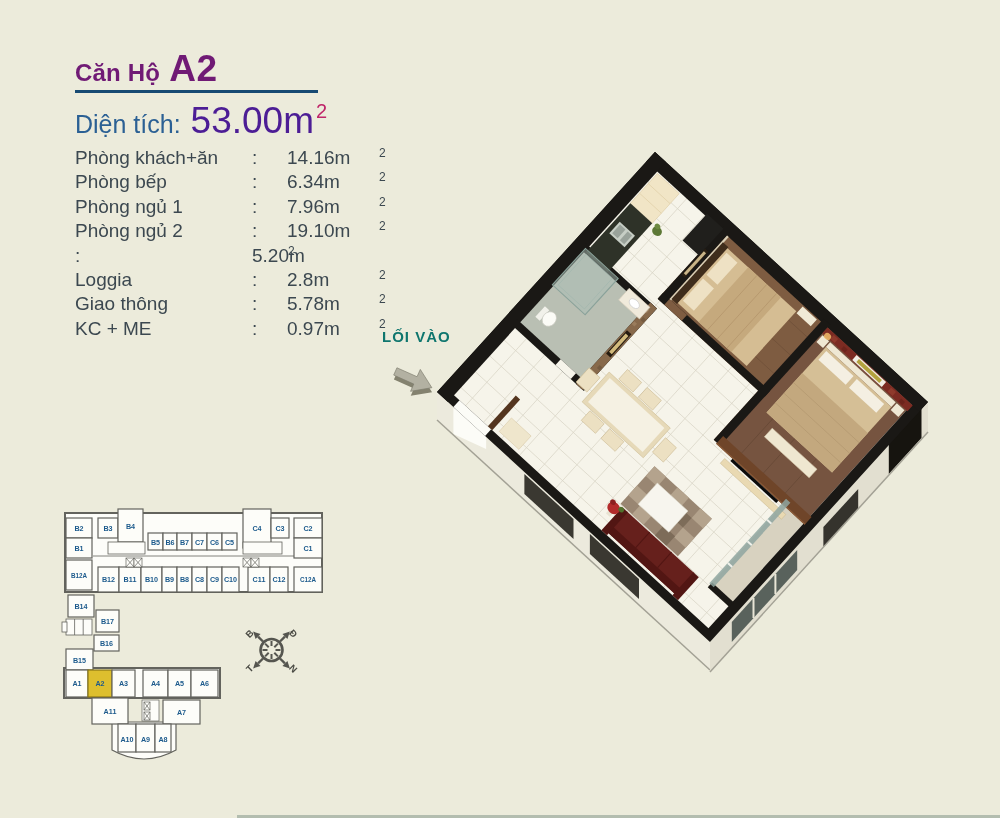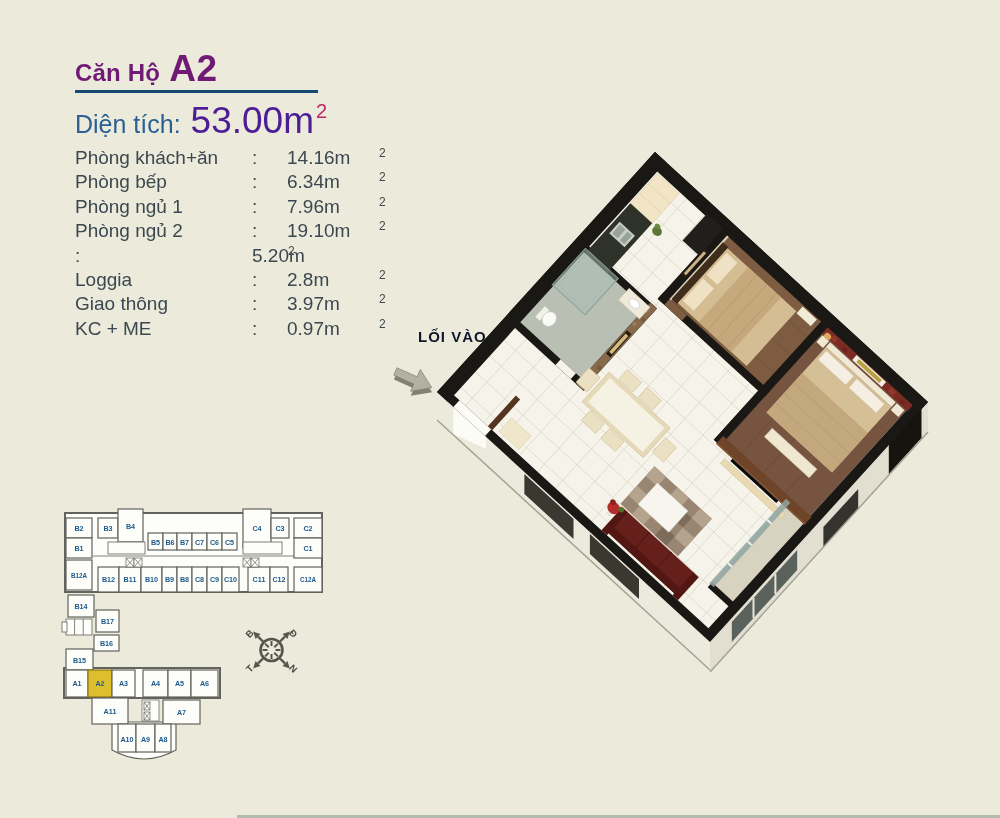--- a/index.html
+++ b/index.html
@@ -17,21 +17,21 @@
   .area-label{font-size:25px;color:#2b6094;margin-right:10px;}
   .area-value{font-size:37px;color:#4c1d95;}
   .area-sup{font-size:20px;color:#bf2569;position:relative;top:-15px;left:2px;}
   .rooms{position:absolute;left:75px;top:147px;width:240px;color:#3c4850;}
   .room-row{display:grid;grid-template-columns:152px 10px 66px 12px;align-items:baseline;height:24.4px;font-size:19px;gap:25px;}
   .room-label{white-space:nowrap;}
   .room-colon{text-align:left;}
   .room-value{text-align:left;}
   .room-sup{font-size:12px;position:relative;top:-7px;left:1px;}
   
-  .entrance-label{position:absolute;left:382px;top:328px;font-size:15px;font-weight:bold;color:#0f172a;letter-spacing:1px;margin-left:36px;}
+  .entrance-label{position:absolute;left:382px;top:328px;font-size:15px;font-weight:bold;color:#0f766e;letter-spacing:1px;}
   .entrance-arrow{position:absolute;left:392px;top:350px;}
   
   .plan3d{position:absolute;left:420px;top:118px;}
   .keyplan{position:absolute;left:55px;top:500px;}
   .kp-label{font-size:7.2px;font-weight:bold;fill:#1c5a8c;}
   .kp-label-sm{font-size:6.3px;font-weight:bold;fill:#1c5a8c;}
   .compass-letter{font-size:9.5px;font-weight:bold;fill:#4a4a44;}
   .bottom-bar{position:absolute;left:237px;bottom:0;width:763px;height:3px;background:#95a598;opacity:.65;}
 </style>
 </head>
@@ -81,21 +81,21 @@
   </div>
   <div class="room-row">
     <span class="room-label">Loggia</span>
       <span class="room-colon">:</span>
       <span class="room-value">2.8m</span>
       <span class="room-sup">2</span>
   </div>
   <div class="room-row">
     <span class="room-label">Giao thông</span>
       <span class="room-colon">:</span>
-      <span class="room-value">3.97m</span>
+      <span class="room-value">5.78m</span>
       <span class="room-sup">2</span>
   </div>
   <div class="room-row">
     <span class="room-label">KC + ME</span>
       <span class="room-colon">:</span>
       <span class="room-value">0.97m</span>
       <span class="room-sup">2</span>
   </div>
 </div>
 

